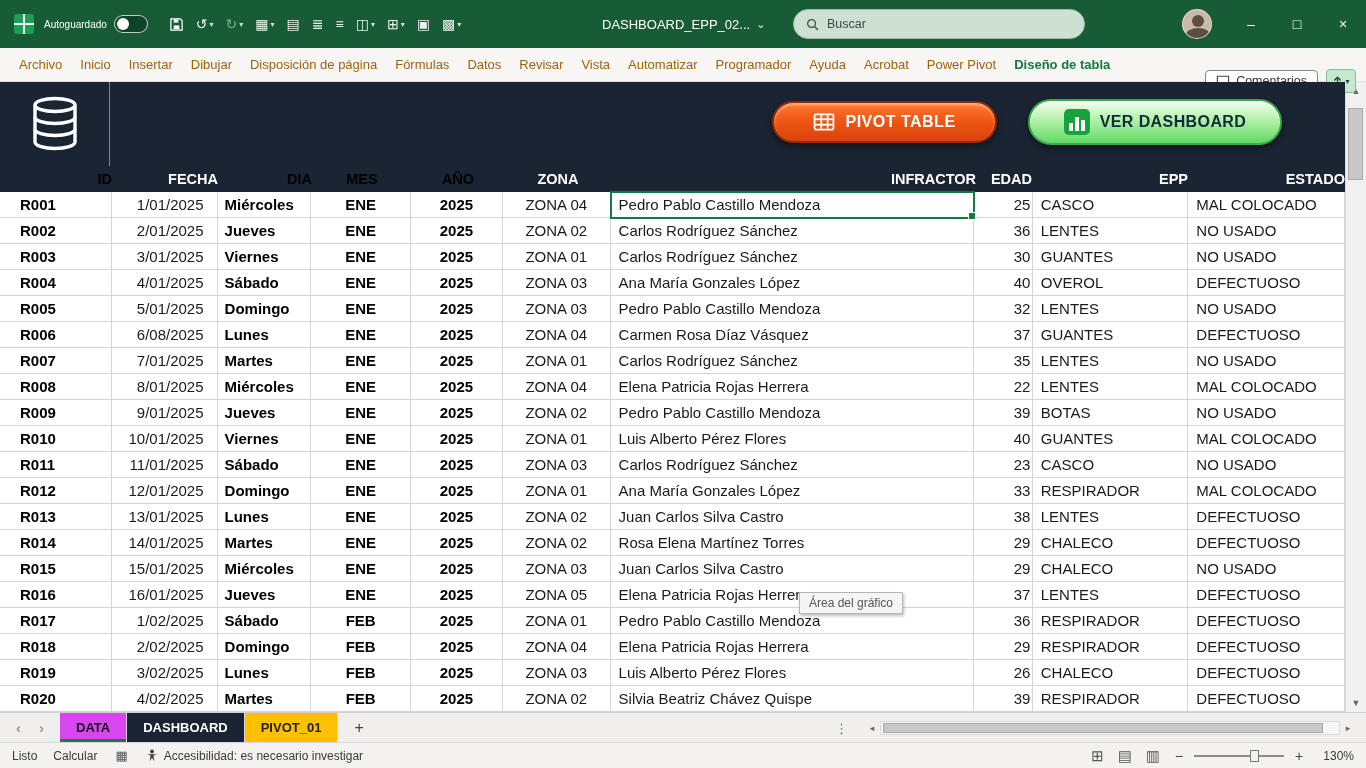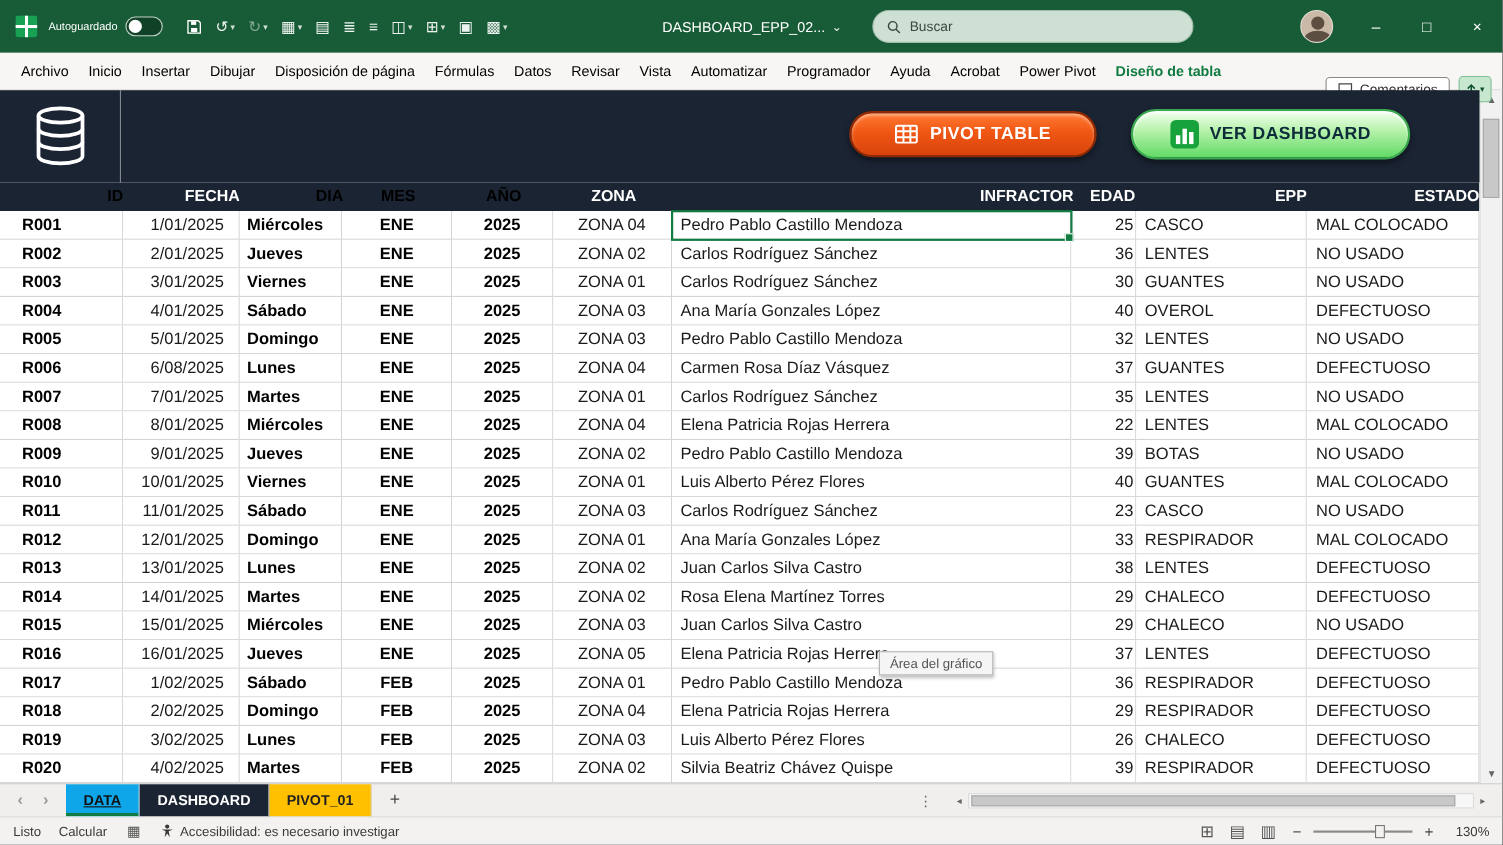--- a/index.html
+++ b/index.html
@@ -35,21 +35,21 @@
   .avatar { width:30px; height:30px; border-radius:50%; background:#c9b9a6; position:relative; overflow:hidden;
     margin-right:16px; cursor:pointer; border:1px solid rgba(255,255,255,.5); }
   .avatar::before { content:''; position:absolute; left:9px; top:5px; width:12px; height:12px; border-radius:50%; background:#5d4e42; }
   .avatar::after { content:''; position:absolute; left:3px; top:18px; width:24px; height:14px; border-radius:50% 50% 0 0; background:#5d4e42; }
   .win-btn { width:46px; height:48px; display:flex; align-items:center; justify-content:center; color:#fff;
     font-size:14px; cursor:pointer; }
 
   
   .menubar { position:relative; height:34px; background:#f7f6f5; border-bottom:1px solid #e1dfdd; display:flex; align-items:center; }
   .rtabs { display:flex; align-items:center; padding-left:10px; }
-  .rtab { font-size:13px; color:#000000; padding:0 9px; line-height:33px; cursor:pointer; white-space:nowrap; }
+  .rtab { font-size:13px; color:#a16207; padding:0 9px; line-height:33px; cursor:pointer; white-space:nowrap; }
   .rtab-active { color:#0f7b3f; font-weight:700; }
   .mb-right { position:absolute; right:10px; top:16px; height:34px; display:flex; align-items:center; gap:8px; }
   .comments-btn { display:flex; align-items:center; gap:6px; border:1px solid #8a8886; background:#fff; border-radius:4px;
     font-size:12.5px; color:#323130; padding:3px 10px; cursor:pointer; }
   .share-btn { width:30px; height:24px; background:#c7e8cf; border:1px solid #7fbf93; border-radius:4px;
     display:flex; align-items:center; justify-content:center; gap:2px; cursor:pointer; color:#0f5132; font-size:12px; }
 
   
   .workspace { display:flex; height:630px; }
   .main { flex:1; width:1345px; display:flex; flex-direction:column; }
@@ -102,21 +102,21 @@
   .vs-track { flex:1; position:relative; }
   .vs-thumb { position:absolute; left:2px; top:8px; width:15px; height:72px; background:#c8c8c8; border:1px solid #a9a9a9; cursor:grab; }
 
   
   .tabbar { position:relative; height:30px; background:#f0efee; border-top:1px solid #d0cece; display:flex; align-items:stretch; }
   .tab-nav { display:flex; align-items:center; gap:18px; padding:0 16px; color:#9a9a9a; font-size:15px; font-weight:700; }
   .tab-nav span { cursor:pointer; }
   .stabs { display:flex; align-items:stretch; }
   .stab { display:flex; align-items:center; padding:0 16px; font-size:13px; font-weight:600; color:#333;
     border-right:1px solid #d9d9d9; cursor:pointer; }
-  .stab-active { background:#0ea5e9; color:#111; font-weight:700; box-shadow:inset 0 -3px 0 #107C41;text-decoration:underline; }
+  .stab-active { background:#d946ef; color:#111; font-weight:700; box-shadow:inset 0 -3px 0 #107C41; }
   .stab-navy { background:#1B2433; color:#fff; }
   .stab-gold { background:#FFC000; color:#222; }
   .add-sheet { display:flex; align-items:center; padding:0 16px; font-size:16px; color:#444; cursor:pointer; }
   .tab-dots { position:absolute; right:518px; top:0; height:30px; display:flex; align-items:center; color:#666; font-size:13px; cursor:pointer; }
   .hscroll { position:absolute; right:10px; top:50%; transform:translateY(-50%); display:flex; align-items:center; }
   .hs-arrow { width:16px; height:16px; display:flex; align-items:center; justify-content:center; color:#666; font-size:9px; cursor:pointer; }
   .hs-track { width:460px; height:14px; background:#f7f7f7; border:1px solid #dadada; position:relative; }
   .hs-thumb { position:absolute; left:2px; top:1px; width:440px; height:10px; background:#c8c8c8; border:1px solid #a9a9a9; cursor:grab; }
 
   

